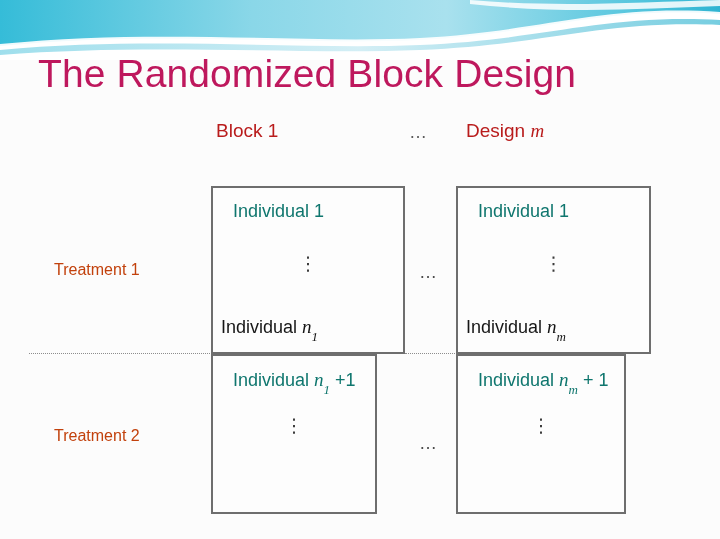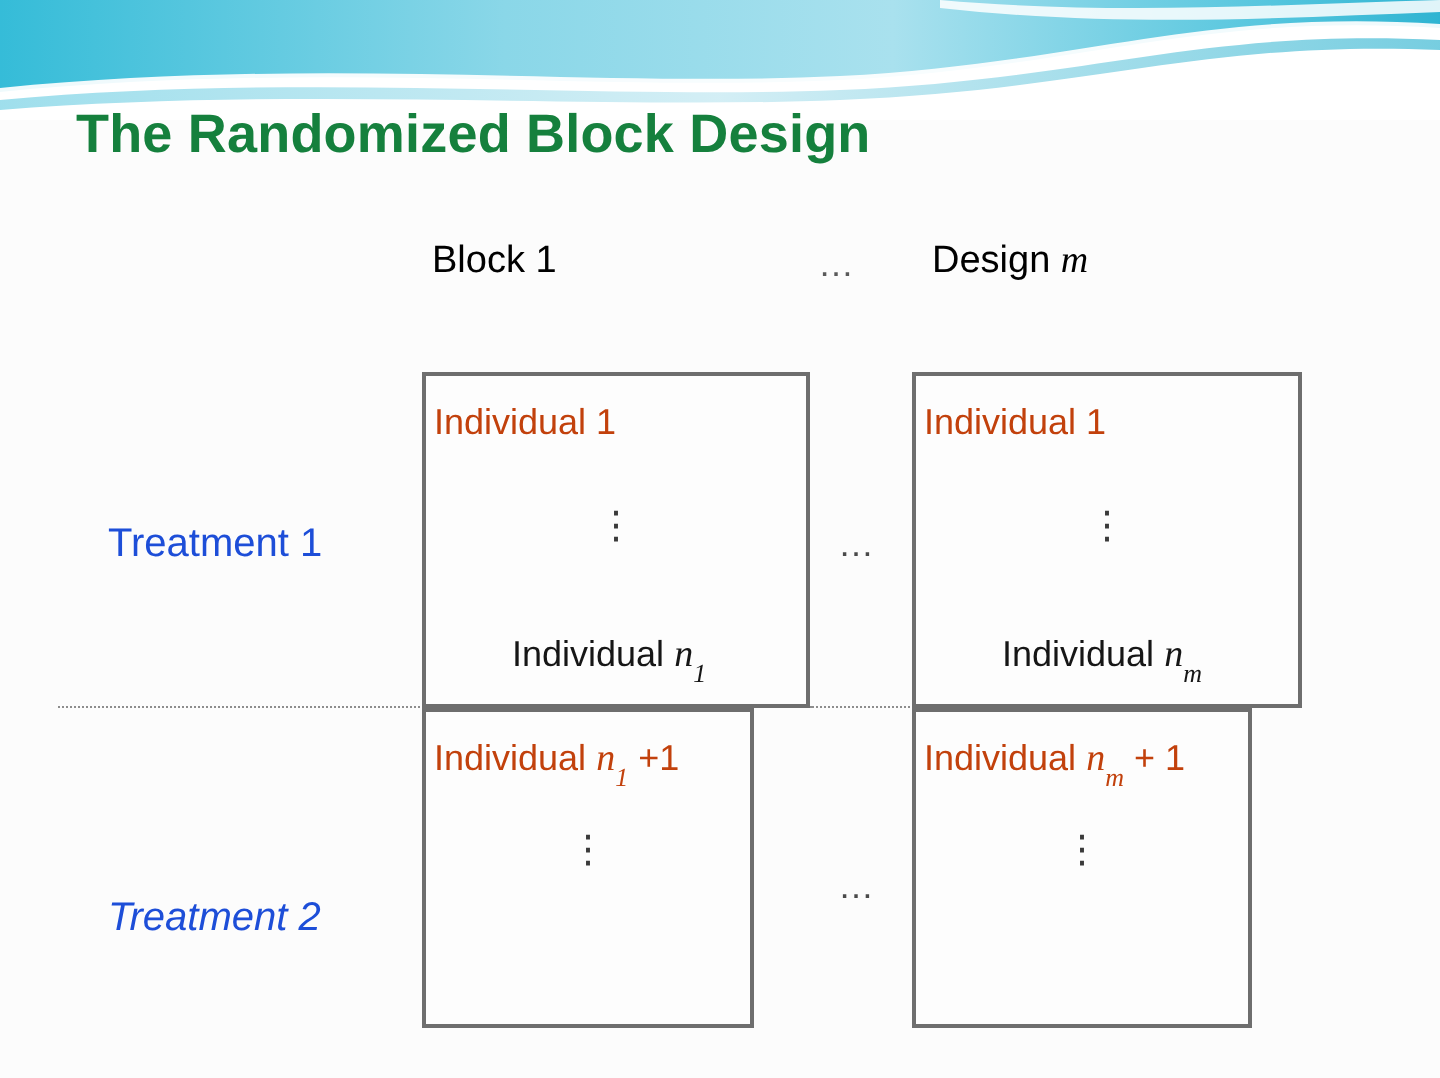--- a/index.html
+++ b/index.html
@@ -32,79 +32,78 @@
   }
   #header-band svg {
     display: block;
   }
 
   
   #slide-title {
     position: absolute;
     left: 38px;
     top: 52px;
-    font-size: 27px;
-    font-weight: 700;
-    color: #15803d;
+    font-size: 39px;
+    font-weight: 400;
+    color: #be185d;
     letter-spacing: 0.1px;
     white-space: nowrap;
   }
 
   
   .col-header {
     position: absolute;
     font-size: 19px;
-    color: #000000;
+    color: #b91c1c;
     white-space: nowrap;
   }
   #col-header-block1 { left: 216px; top: 120px; }
   #col-header-ellipsis {
     left: 409px; top: 122px;
     color: #5a5a5a; font-size: 18px; letter-spacing: 2px;
   }
   #col-header-blockm { left: 466px; top: 120px; }
 
   
   .row-label {
     position: absolute;
-    font-size: 20px;
-    color: #1d4ed8;
+    font-size: 16px;
+    color: #c2410c;
     white-space: nowrap;
   }
   #row-label-t1 { left: 54px; top: 261px; }
-  #row-label-t2 { left: 54px; top: 448px; font-style: italic; }
+  #row-label-t2 { left: 54px; top: 427px; }
 
   
   .cell-box {
     position: absolute;
     border: 2px solid #6e6e6e;
     background: #fdfdfd;
     box-sizing: border-box;
   }
   #cell-t1-b1 { left: 211px; top: 186px; width: 194px; height: 168px; }
   #cell-t1-bm { left: 456px; top: 186px; width: 195px; height: 168px; }
   #cell-t2-b1 { left: 211px; top: 354px; width: 166px; height: 160px; }
   #cell-t2-bm { left: 456px; top: 354px; width: 170px; height: 160px; }
 
   .cell-top-text {
     position: absolute;
-    left: 4px;
+    left: 20px;
     top: 13px;
     font-size: 18px;
-    color: #c2410c;
+    color: #0f766e;
     white-space: nowrap;
   }
   .cell-bottom-text {
     position: absolute;
     left: 8px;
     bottom: 10px;
     font-size: 18px;
     color: #161616;
     white-space: nowrap;
-    margin-left: 35px;
   }
   .cell-vdots {
     position: absolute;
     left: 0;
     right: 0;
     top: 66px;
     text-align: center;
     font-size: 19px;
     line-height: 1;
     color: #3a3a3a;

